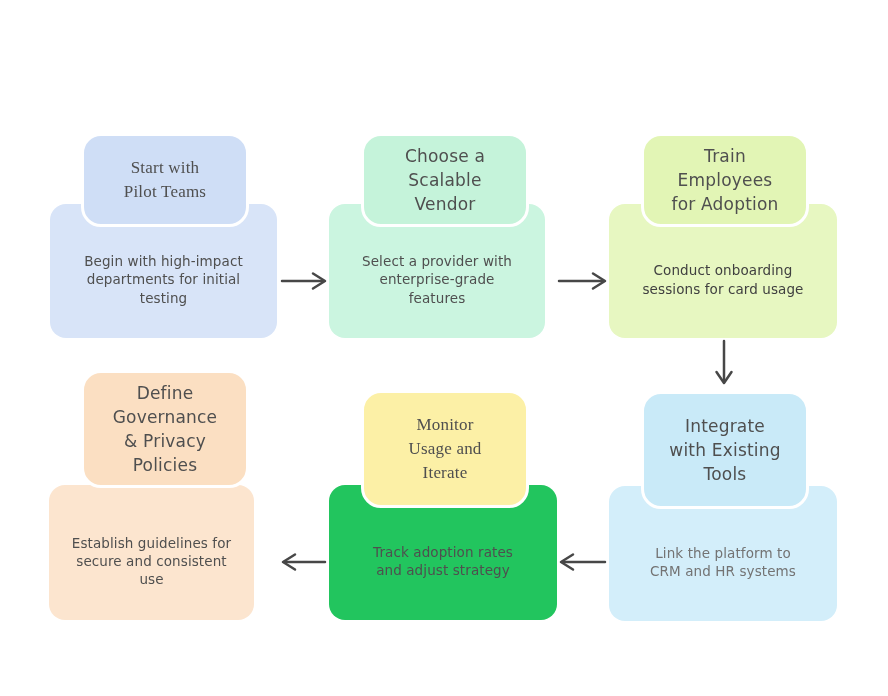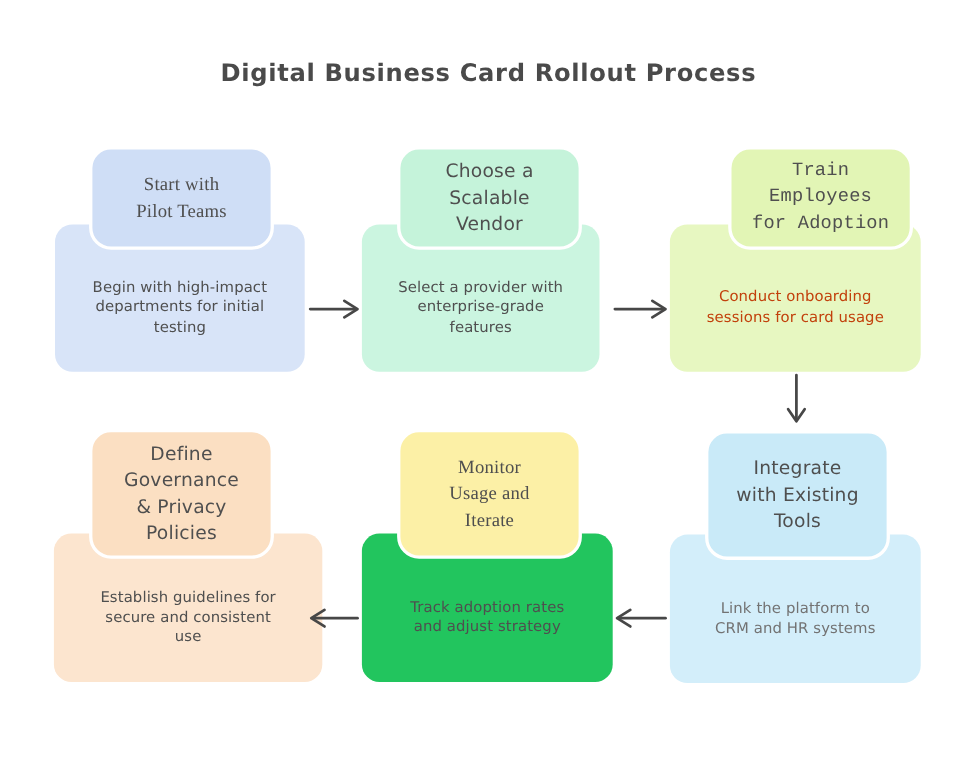--- a/index.html
+++ b/index.html
@@ -46,24 +46,24 @@
     line-height: 1.34;
     letter-spacing: 0.1px;
     white-space: pre-line;
     padding: 23px 12px 6px 12px;
   }
   
   .n1h { left: 81px;  top: 133px; width: 168px; height: 94px; }
   .n1b { left: 50px;  top: 204px; width: 227px; height: 134px; }
   .n2h { left: 361px; top: 133px; width: 168px; height: 94px; }
   .n2b { left: 329px; top: 204px; width: 216px; height: 134px; }
-  .n3h { left: 662px; top: 133px; width: 168px; height: 94px; font-family: Liberation Mono, monospace; }
+  .n3h { left: 641px; top: 133px; width: 168px; height: 94px; }
   .n3b { left: 609px; top: 204px; width: 228px; height: 134px; }
-  .n4h { left: 81px;  top: 390px; width: 168px; height: 118px; }
-  .n4b { left: 49px;  top: 485px; width: 244px; height: 135px; }
+  .n4h { left: 81px;  top: 370px; width: 168px; height: 118px; }
+  .n4b { left: 49px;  top: 485px; width: 205px; height: 135px; }
   .n5h { left: 361px; top: 390px; width: 168px; height: 118px; font-family: Liberation Serif, serif; }
   .n5b { left: 329px; top: 485px; width: 228px; height: 135px; }
   .n6h { left: 641px; top: 391px; width: 168px; height: 118px; }
   .n6b { left: 609px; top: 486px; width: 228px; height: 135px; }
   .arrows {
     position: absolute;
     left: 0; top: 0;
     width: 888px; height: 696px;
     z-index: 3;
     pointer-events: none;
@@ -73,21 +73,20 @@
     stroke-width: 2.5;
     stroke-linecap: round;
     stroke-linejoin: round;
   }
 </style>
 </head>
 <body>
 
 <div class="canvas" style="background-color: rgb(255, 255, 255);">
 
-  <div class="title" style="color: rgb(74, 74, 74);">Digital Business Card Rollout Process</div>
 
   <div>
     <div class="node-body n1b" style="background-color: rgb(216, 228, 248);">
       <span style="color: rgb(79, 79, 79);">Begin with high-impact
 departments for initial
 testing</span>
     </div>
     <div class="node-header n1h" style="background-color: rgb(207, 222, 246);">
       <span style="color: rgb(79, 79, 79); font-family: Liberation Serif, serif;">Start with
 Pilot Teams</span>
@@ -102,21 +101,21 @@
     </div>
     <div class="node-header n2h" style="background-color: rgb(197, 243, 218);">
       <span style="color: rgb(79, 79, 79);">Choose a
 Scalable
 Vendor</span>
     </div>
   </div>
 
   <div>
     <div class="node-body n3b" style="background-color: rgb(231, 247, 193);">
-      <span style="color: #c2410c;">Conduct onboarding
+      <span style="color: #404040;">Conduct onboarding
 sessions for card usage</span>
     </div>
     <div class="node-header n3h" style="background-color: rgb(226, 245, 181);">
       <span style="color: rgb(79, 79, 79);">Train
 Employees
 for Adoption</span>
     </div>
   </div>
 
   <div>

